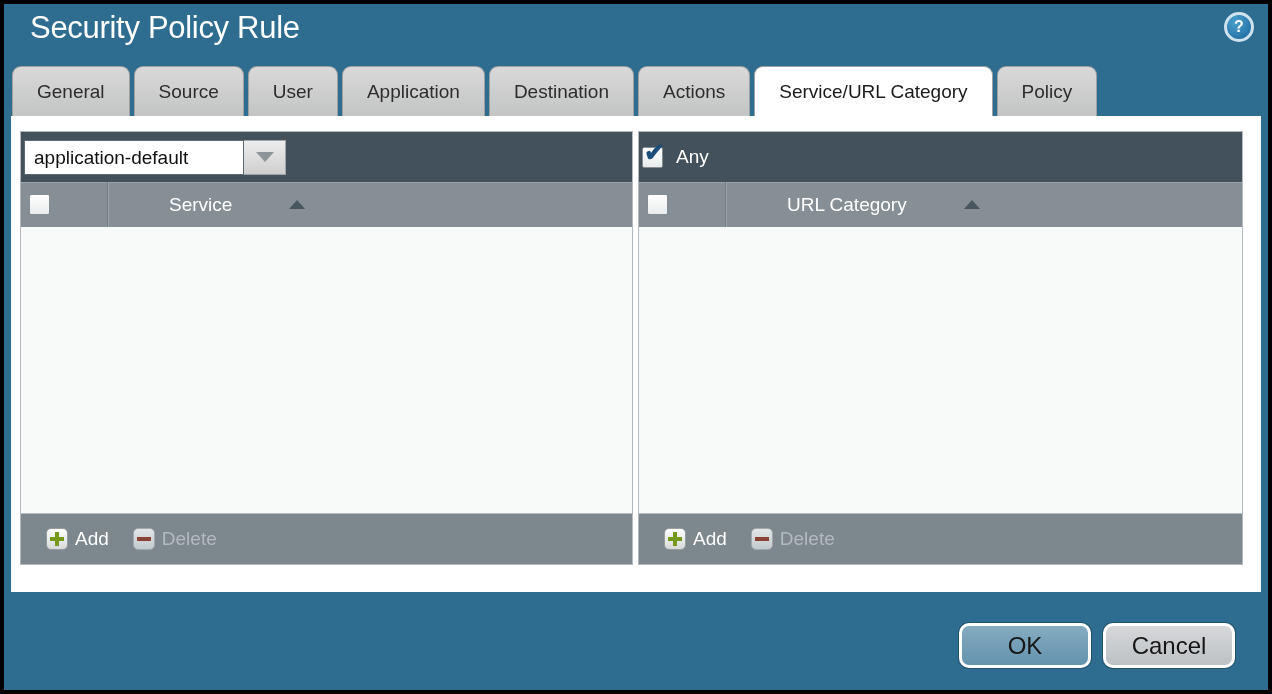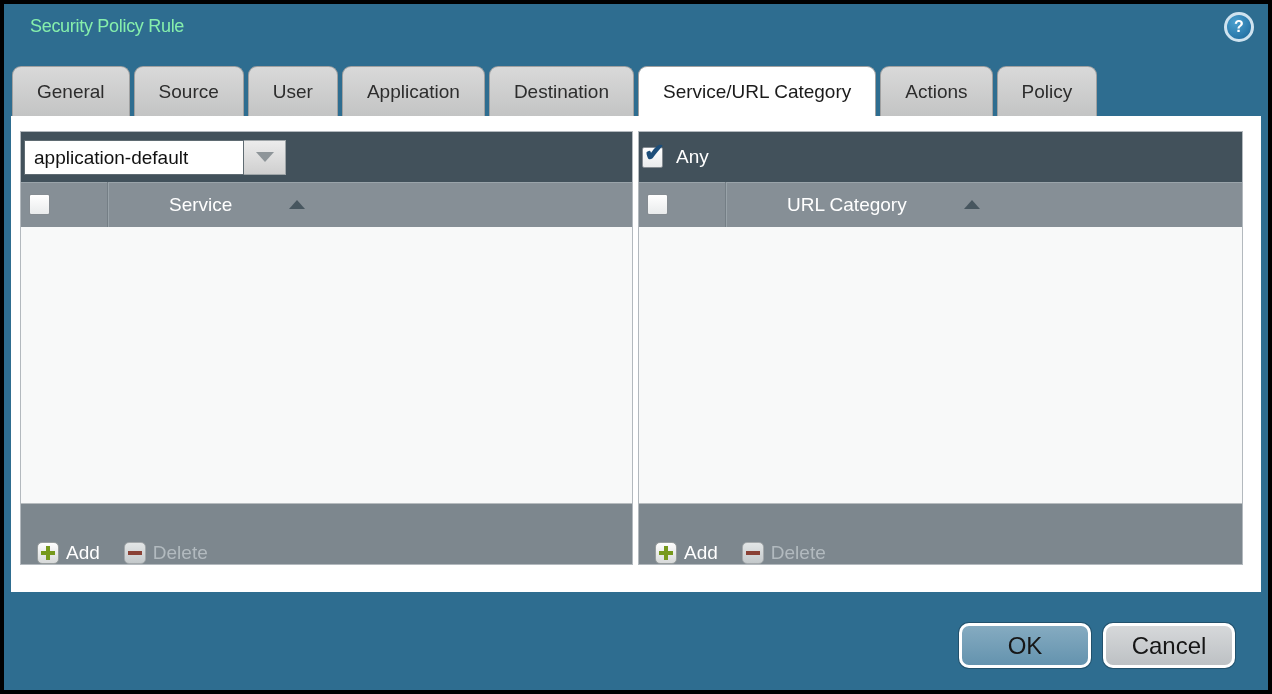--- a/index.html
+++ b/index.html
@@ -3,21 +3,21 @@
 <meta charset="utf-8">
 <style>
   * { margin:0; padding:0; box-sizing:border-box; }
   html,body { background:#000; }
   body { font-family:"Liberation Sans", sans-serif; }
 
   .screen { position:relative; width:1272px; height:694px; background:#000; overflow:hidden; }
   .dialog { position:absolute; inset:4px; background:#2e6d90; }
 
   
-  .title { position:absolute; left:26px; top:12px; font-size:18px; color:#86efac; letter-spacing:-0.3px; }
+  .title { position:absolute; left:26px; top:6px; font-size:31px; color:#ffffff; letter-spacing:-0.3px; }
   .help-icon { position:absolute; right:14px; top:8px; width:30px; height:30px; border-radius:50%;
     border:3px solid #cfe3ef; background:radial-gradient(circle at 35% 30%, #4aa0cf, #1a6598);
     color:#fff; font-size:16px; font-weight:bold; display:flex; align-items:center; justify-content:center;
     cursor:pointer; }
 
   
   .tabs { position:absolute; left:8px; top:62px; height:50px; display:flex; gap:4px; }
   .tab { display:flex; align-items:center; padding:2px 24px; font-size:19px; color:#2d2d2d;
     background:linear-gradient(#d9d9d9,#c3c4c4); border:1px solid #a0a0a0; border-bottom:none;
     border-radius:9px 9px 0 0; cursor:pointer; white-space:nowrap; }
@@ -49,22 +49,22 @@
 
   .panel-header { height:45px; flex:none; background:#868f96; box-shadow:inset 0 1px 0 #9aa4aa;
     display:flex; align-items:center; padding-left:8px;gap:48px; }
   .col-sep { width:1px; height:45px; background:#747e85; box-shadow:1px 0 0 #99a3a9; margin-left:9px; }
   .col-label { color:#fff; font-size:19px; margin-left:13px; }
   .sort-asc-icon { width:0; height:0; margin-left:9px; border-left:8px solid transparent;
     border-right:8px solid transparent; border-bottom:9px solid #47565f; }
 
   .panel-body { flex:1; background:#f8f9f9; }
 
-  .panel-footer { height:61px; flex:none; background:#7d878e; border-top:1px solid #b7bcbf;
-    display:flex; align-items:flex-end; padding-left:16px; }
+  .panel-footer { height:51px; flex:none; background:#7d878e; border-top:1px solid #b7bcbf;
+    display:flex; align-items:center; padding-left:25px; }
   .icon-sq { width:22px; height:22px; border-radius:5px; position:relative; flex:none; }
   .plus-icon { background:linear-gradient(#fefefe,#d7d9d9); border:1px solid #979d9d; cursor:pointer; }
   .plus-icon::before { content:""; position:absolute; left:3px; top:8px; width:14px; height:4px; background:#76991c; }
   .plus-icon::after  { content:""; position:absolute; left:8px; top:3px; width:4px; height:14px; background:#76991c; }
   .minus-icon { background:linear-gradient(#e3e6e7,#c4c9cb); border:1px solid #a3a8ab; }
   .minus-icon::before { content:""; position:absolute; left:3px; top:8px; width:14px; height:4px; background:#8a4136; }
   .btn-label { font-size:19px; margin-left:7px; }
   .add-label { color:#fff; cursor:pointer; }
   .del-group { margin-left:24px; }
   .del-label { color:#b2babf; }
@@ -85,22 +85,22 @@
 
     <div class="title">Security Policy Rule</div>
     <div class="help-icon">?</div>
 
     <div class="tabs">
       <div class="tab">General</div>
       <div class="tab">Source</div>
       <div class="tab">User</div>
       <div class="tab">Application</div>
       <div class="tab">Destination</div>
+      <div class="tab">Actions</div>
       <div class="tab active">Service/URL Category</div>
-      <div class="tab">Actions</div>
       <div class="tab">Policy</div>
     </div>
 
     <div class="content">
 
       <div class="panel left">
         <div class="topbar">
           <div class="dropdown">
             <div class="dropdown-value">application-default</div>
             <div class="dropdown-btn">

